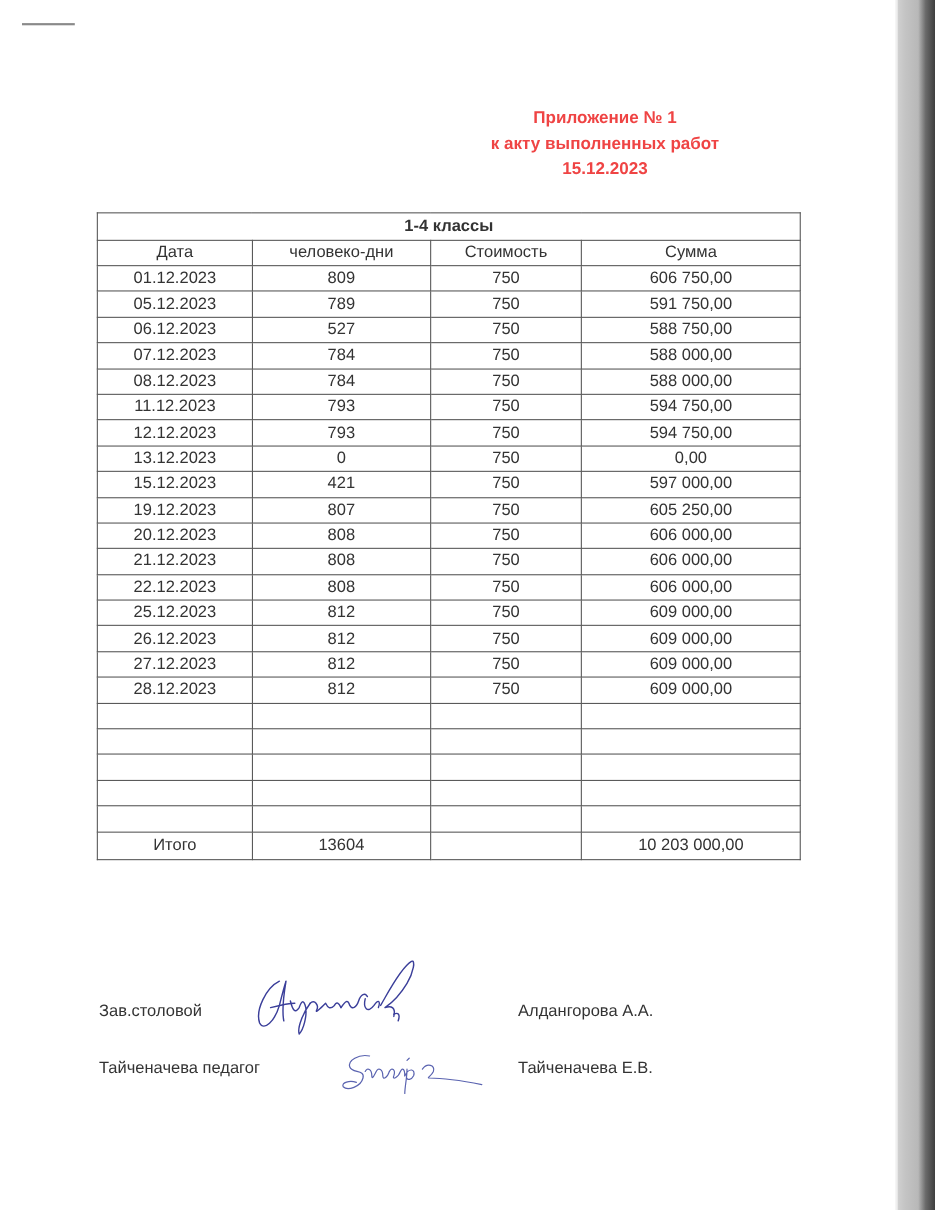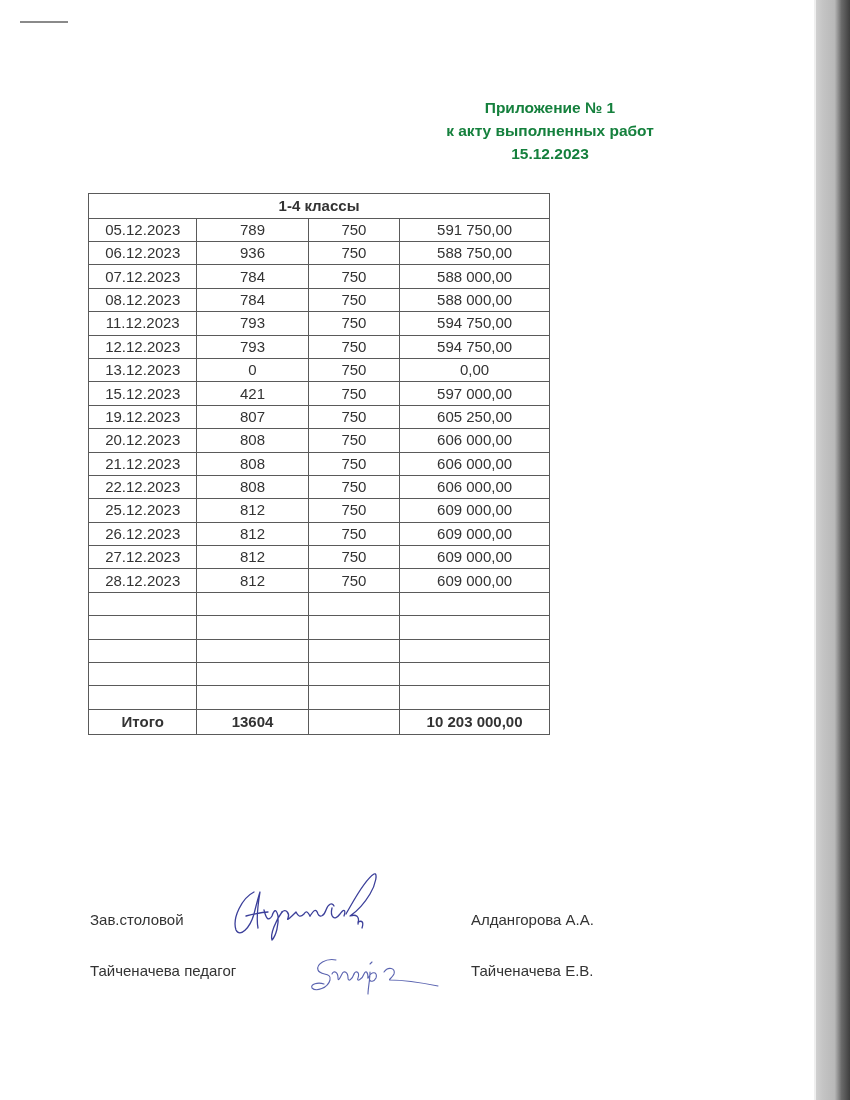--- a/index.html
+++ b/index.html
@@ -42,29 +42,29 @@
 
     .header-block {
       position: absolute;
       left: 420px;
       top: 96px;
       width: 260px;
       text-align: center;
       font-weight: bold;
       font-size: 15.5px;
       line-height: 23px;
-      color: #15803d;
+      color: #ef4444;
     }
     .header-block div { white-space: nowrap; }
 
     table.report {
       position: absolute;
       left: 88px;
       top: 193px;
-      width: 462px;
+      width: 640px;
       border-collapse: collapse;
       font-size: 15px;
       color: #333;
     }
     table.report td, table.report th {
       border: 1.3px solid #5a5a5a;
       height: 22.4px;
       padding: 0;
       text-align: center;
       font-weight: normal;
@@ -72,21 +72,21 @@
       white-space: nowrap;
     }
     table.report th.title-cell {
       font-weight: bold;
       height: 23.6px;
     }
     col.c1 { width: 122px; }
     col.c2 { width: 140px; }
     col.c3 { width: 119px; }
     col.c4 { width: 172px; }
-    tr.total-row td { font-weight: bold; height: 24px; margin-left: 33px; }
+    tr.total-row td { font-weight: normal; height: 24px; margin-left: 33px; }
 
     .sign-row {
       position: absolute;
       left: 90px;
       width: 560px;
       height: 40px;
       font-size: 15px;
       color: #333;
     }
     .sign-role { position: absolute; left: 0; bottom: 6px; white-space: nowrap; }
@@ -112,31 +112,43 @@
   <colgroup>
     <col class="c1">
       <col class="c2">
       <col class="c3">
       <col class="c4">
   </colgroup>
   <thead>
     <tr>
       <th class="title-cell" colspan="4">1-4 классы</th>
     </tr>
+    <tr>
+      <th>Дата</th>
+      <th>человеко-дни</th>
+      <th>Стоимость</th>
+      <th>Сумма</th>
+    </tr>
   </thead>
   <tbody id="table-body">
       <tr>
+        <td>01.12.2023</td>
+        <td>809</td>
+        <td>750</td>
+        <td>606 750,00</td>
+      </tr>
+      <tr>
         <td>05.12.2023</td>
         <td>789</td>
         <td>750</td>
         <td>591 750,00</td>
       </tr>
       <tr>
         <td>06.12.2023</td>
-        <td>936</td>
+        <td>527</td>
         <td>750</td>
         <td>588 750,00</td>
       </tr>
       <tr>
         <td>07.12.2023</td>
         <td>784</td>
         <td>750</td>
         <td>588 000,00</td>
       </tr>
       <tr>

